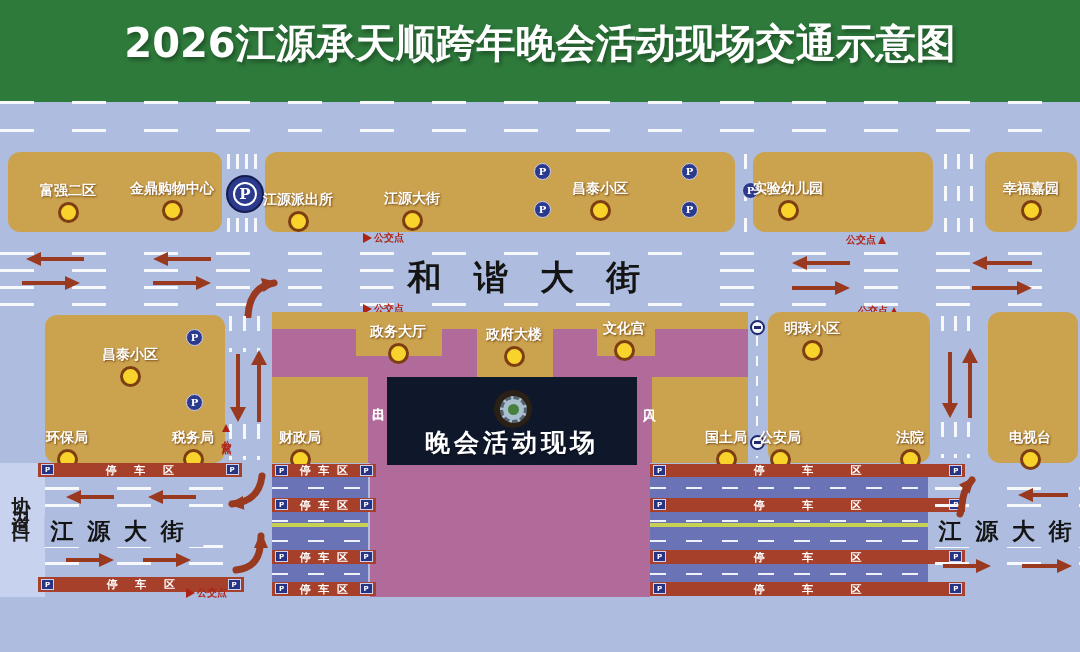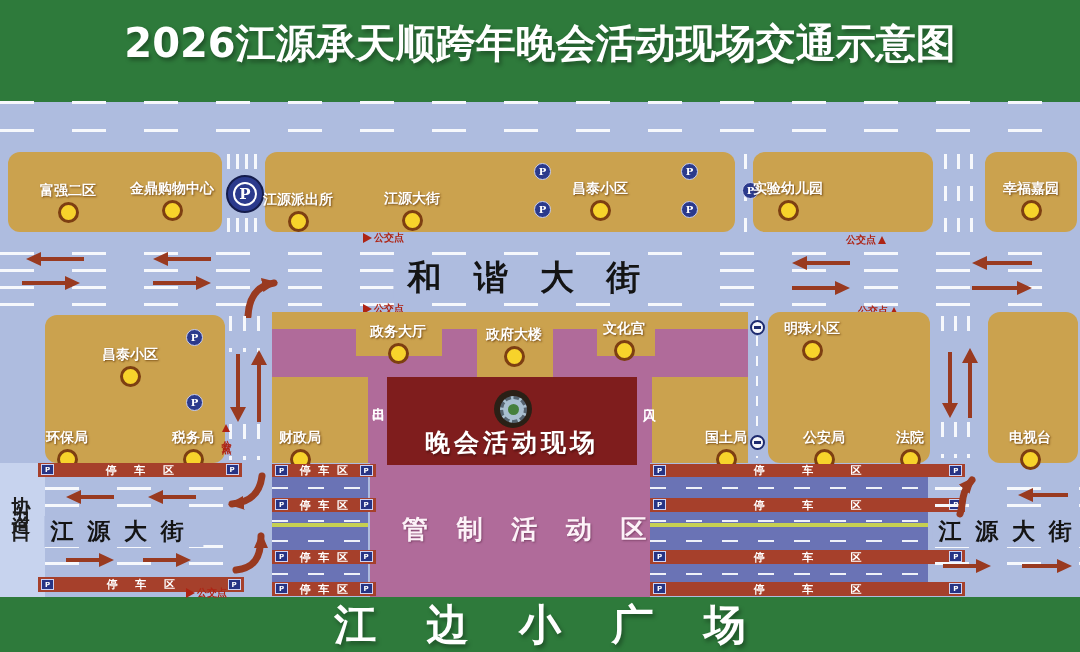--- a/index.html
+++ b/index.html
@@ -50,21 +50,21 @@
   .bigp{position:absolute;width:34px;height:34px;border-radius:50%;background:#2b3a8c;border:2px solid #141c4c;display:flex;align-items:center;justify-content:center;}
   .bigp .in{width:24px;height:24px;border-radius:50%;border:2px solid #fff;color:#fff;font-weight:bold;font-size:15px;display:flex;align-items:center;justify-content:center;font-family:"DejaVu Serif","Liberation Serif",serif;box-sizing:border-box;}
   .smp{position:absolute;width:17px;height:17px;border-radius:50%;background:#2b3a8c;border:1px solid #c9cff0;color:#fff;font-size:10px;font-weight:bold;display:flex;align-items:center;justify-content:center;box-sizing:border-box;font-family:"DejaVu Serif","Liberation Serif",serif;}
   .noent{position:absolute;width:15px;height:15px;border-radius:50%;background:#f5f6fa;border:2px solid #1d2a6e;display:flex;align-items:center;justify-content:center;box-sizing:border-box;}
   .noent::after{content:"";width:7px;height:3px;background:#1d2a6e;}
   
   .stage{position:absolute;width:38px;height:38px;border-radius:50%;background:#2a2016;display:flex;align-items:center;justify-content:center;}
   .stage .mid{width:27px;height:27px;border-radius:50%;background:#a9bfd0;border:3px dashed #55636f;display:flex;align-items:center;justify-content:center;box-sizing:border-box;}
   .stage .core{width:11px;height:11px;border-radius:50%;background:#45803c;}
   
-  .venue{position:absolute;background:#7f1d1d;}
+  .venue{position:absolute;background:#0f172a;}
   .venue-label{position:absolute;left:0;right:0;bottom:6px;text-align:center;color:#fff;font-weight:bold;font-size:25px;letter-spacing:4px;text-shadow:1px 2px 2px rgba(0,0,0,.3);}
   .vtext{position:absolute;writing-mode:vertical-rl;text-orientation:upright;color:#fff;font-weight:bold;font-size:13px;letter-spacing:3px;}
   .zone-label{position:absolute;text-align:center;color:#fdf2f8;font-weight:bold;font-size:26px;letter-spacing:1.1em;padding-left:1.1em;text-shadow:1px 1px 2px rgba(80,30,60,.5);}
   
   .bus{position:absolute;color:#ae2414;font-size:10px;font-weight:bold;display:flex;align-items:center;gap:2px;white-space:nowrap;}
   .flag{width:0;height:0;border-left:9px solid #ae2414;border-top:5px solid transparent;border-bottom:5px solid transparent;}
   .tri-up{width:0;height:0;border-bottom:8px solid #ae2414;border-left:4px solid transparent;border-right:4px solid transparent;}
   .bus-v{position:absolute;display:flex;flex-direction:column;align-items:center;color:#ae2414;font-size:10px;font-weight:bold;}
   .bus-v .vt{writing-mode:vertical-rl;text-orientation:upright;letter-spacing:2px;}
   .xieli{position:absolute;writing-mode:vertical-rl;text-orientation:upright;color:#1c1c1c;font-weight:bold;font-size:19px;letter-spacing:.55em;}
@@ -169,21 +169,20 @@
   <div class="venue" style="left:387px;top:377px;width:250px;height:88px;">
     <div class="venue-label">晚会活动现场</div>
   </div>
   <div class="stage" style="left:494px;top:390px;">
       <div class="mid">
         <div class="core"></div>
       </div>
     </div>
   <div class="vtext" style="left:369px;top:397px;">出口</div>
   <div class="vtext" style="left:640px;top:397px;">入口</div>
-  <div class="zone-label" style="left:370px;top:512px;width:280px;">管制活动区</div>
 
   <div class="block" style="left:768px;top:312px;width:162px;height:151px;"></div>
   <div class="block" style="left:988px;top:312px;width:90px;height:151px;"></div>
 
   <div class="vdash" style="left:229px;top:316px;height:36px;"></div>
   <div class="vdash" style="left:243px;top:316px;height:36px;"></div>
   <div class="vdash" style="left:257px;top:316px;height:36px;"></div>
   <div class="vdash" style="left:229px;top:424px;height:36px;"></div>
   <div class="vdash" style="left:243px;top:424px;height:36px;"></div>
   <div class="vdash" style="left:257px;top:424px;height:36px;"></div>
@@ -212,21 +211,21 @@
 
   <div class="poi" style="left:130px;top:346px;"><span>昌泰小区</span><span class="dot"></span></div>
   <div class="poi" style="left:67px;top:429px;"><span>环保局</span><span class="dot"></span></div>
   <div class="poi" style="left:193px;top:429px;"><span>税务局</span><span class="dot"></span></div>
   <div class="poi" style="left:300px;top:429px;"><span>财政局</span><span class="dot"></span></div>
   <div class="poi" style="left:398px;top:323px;"><span>政务大厅</span><span class="dot"></span></div>
   <div class="poi" style="left:514px;top:326px;"><span>政府大楼</span><span class="dot"></span></div>
   <div class="poi" style="left:624px;top:320px;"><span>文化宫</span><span class="dot"></span></div>
   <div class="poi" style="left:726px;top:429px;"><span>国土局</span><span class="dot"></span></div>
   <div class="poi" style="left:812px;top:320px;"><span>明珠小区</span><span class="dot"></span></div>
-  <div class="poi" style="left:824px;top:429px;"><span>公安局</span><span class="dot"></span></div>
+  <div class="poi" style="left:780px;top:429px;"><span>公安局</span><span class="dot"></span></div>
   <div class="poi" style="left:910px;top:429px;"><span>法院</span><span class="dot"></span></div>
   <div class="poi" style="left:1030px;top:429px;"><span>电视台</span><span class="dot"></span></div>
 
   <div class="abs" style="left:0;top:463px;width:45px;height:134px;background:#c7d3ee;"></div>
   <div class="xieli" style="left:9px;top:480px;height:112px;">协力道口</div>
 
   <div class="hdash" style="left:45px;top:487px;width:180px;"></div>
   <div class="hdash" style="left:45px;top:504px;width:180px;"></div>
   <div class="hdash" style="left:45px;top:545px;width:180px;"></div>
   <div class="hdash" style="left:45px;top:562px;width:180px;"></div>
@@ -329,17 +328,14 @@
         </marker>
       </defs>
     <path d="M14 44 C18 32 14 24 26 10" stroke="#993a20" stroke-width="7" fill="none" stroke-linecap="round" marker-end="url(#m4)"></path>
   </svg>
 
   <div class="bus" style="left:186px;top:586px;z-index:5;">
       <span class="flag"></span>
       <span>公交点</span>
     </div>
 
-  <div class="banner" style="top:597px;height:55px;line-height:55px;font-size:42px;letter-spacing:1.2em;padding-left:1.2em;box-sizing:border-box;">
-    <span class="t">江边小广场</span>
-  </div>
 
 </div>
 
 </body></html>

